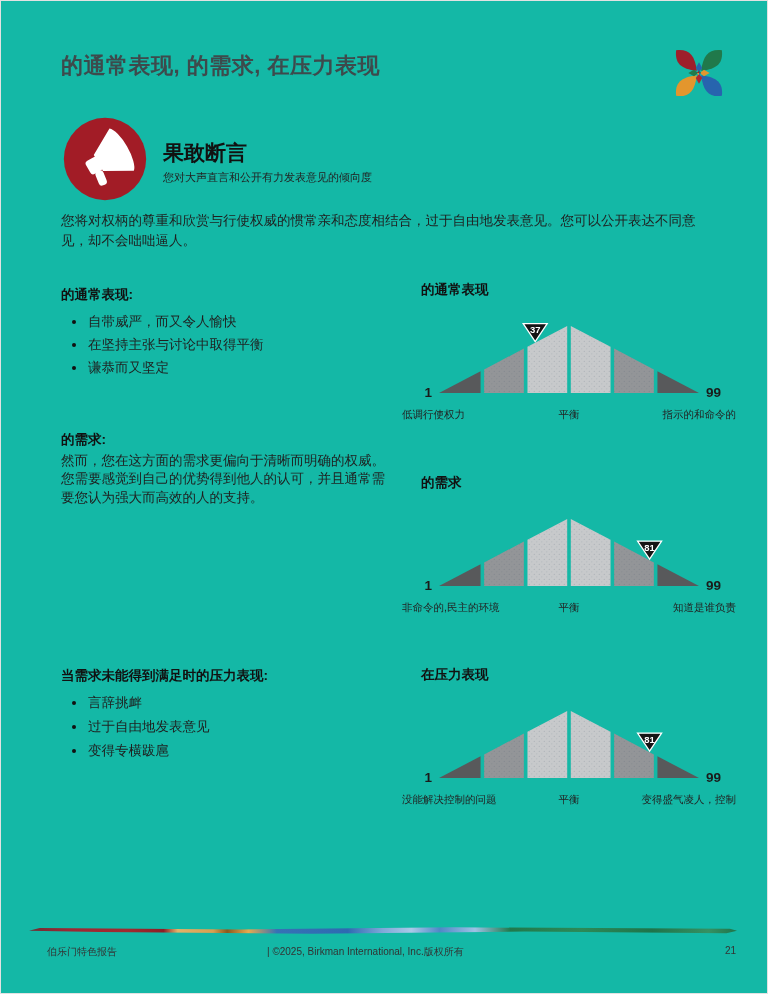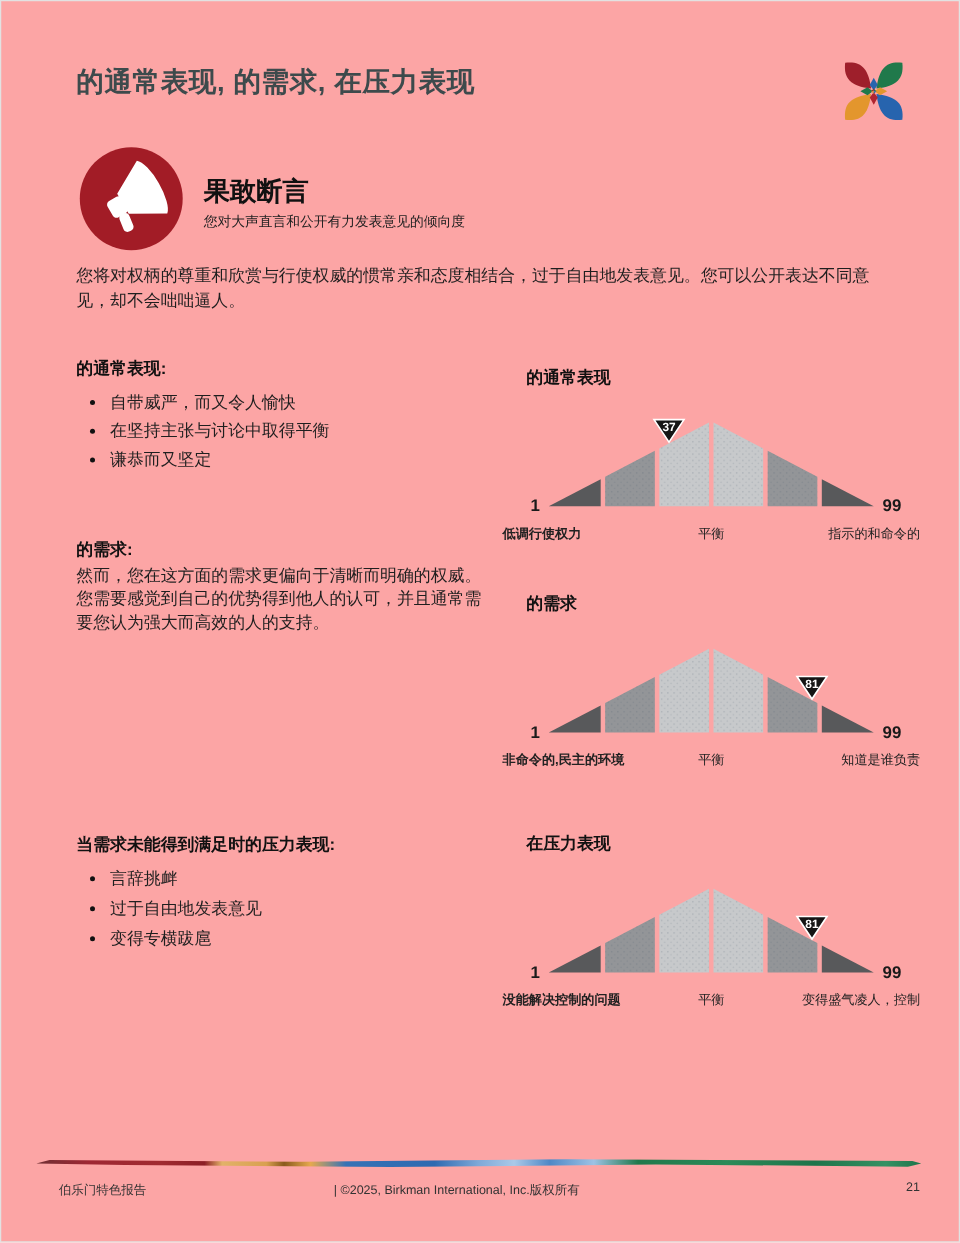--- a/index.html
+++ b/index.html
@@ -1,17 +1,17 @@
 <!DOCTYPE html>
 <html><head>
 <meta charset="utf-8">
 <style>
   html,body{margin:0;padding:0;background:#fff;}
   .page{
-    position:relative;width:766px;height:992px;background:#fca5a5;
+    position:relative;width:766px;height:992px;background:#14b8a6;
     border:1px solid #e2e2e2;overflow:hidden;
     font-family:"Liberation Sans","DejaVu Sans",sans-serif;color:#1f1f1f;
   }
   
   .page-title{position:absolute;left:60px;top:50px;margin:0;font-size:22px;font-weight:bold;color:#3d4a4c;letter-spacing:.5px;}
   .logo{position:absolute;left:664px;top:42px;}
   
   .trait-icon{position:absolute;left:62px;top:116px;width:84px;height:84px;}
   .trait-head{position:absolute;left:162px;top:138px;}
   .trait-name{margin:0;font-size:21px;font-weight:bold;color:#111;}
@@ -25,25 +25,25 @@
   .sec ul{margin:6px 0 0 0;padding:0;list-style:none;}
   .sec li{position:relative;padding-left:27px;font-size:13.5px;line-height:23px;}
   .sec li::before{content:"";position:absolute;left:11px;top:10px;width:4px;height:4px;border-radius:50%;background:#111;}
   #sec-usual{top:285px;}
   #sec-needs{top:430px;}
   #sec-stress-source{top:514px;}
   #sec-stress-behaviors{top:666px;}
   #sec-stress-behaviors li{line-height:24px;}
   
   .chart{position:absolute;left:400px;width:336px;}
-  #chart-0{top:292px;} #chart-1{top:473px;} #chart-2{top:665px;}
+  #chart-0{top:280px;} #chart-1{top:473px;} #chart-2{top:665px;}
   .chart h3{margin:0 0 0 20px;font-size:13.5px;font-weight:bold;color:#111;}
   .pyramid{margin:6px 0 0 12px;line-height:0;}
   .scale-labels{position:relative;height:15px;font-size:10.5px;color:#222;margin-top:1px;}
-  .sl-left{position:absolute;left:1px;white-space:nowrap;font-weight:bold;}
+  .sl-left{position:absolute;left:1px;white-space:nowrap;}
   .sl-center{position:absolute;left:50%;transform:translateX(-50%);white-space:nowrap;}
   .sl-right{position:absolute;right:1px;white-space:nowrap;}
   
   .ribbon{position:absolute;left:28px;right:30px;top:926px;height:7px;
     background:linear-gradient(90deg,#6f2f33 0%,#9e2733 6%,#a02b30 14%,#8c1f26 19%,#e2b269 21%,#d9a050 26%,#8a5a1d 28%,#e6a94f 31%,#3672b5 35%,#2e6ab1 45%,#7fa9d8 50%,#aac9e8 54%,#4e88c6 58%,#9dc2e4 63%,#20794c 68%,#2c8a58 78%,#1e744a 88%,#359163 96%,#1e744a 100%);
     clip-path:polygon(0 55%,1.5% 15%,30% 35%,60% 5%,99% 25%,100% 55%,98.5% 90%,70% 65%,40% 95%,10% 70%);
   }
   .footer{position:absolute;left:0;right:0;top:944px;height:20px;font-size:10px;color:#333;}
   .footer .f-left{position:absolute;left:46px;}
   .footer .f-center{position:absolute;left:250px;padding-left:16px;}

